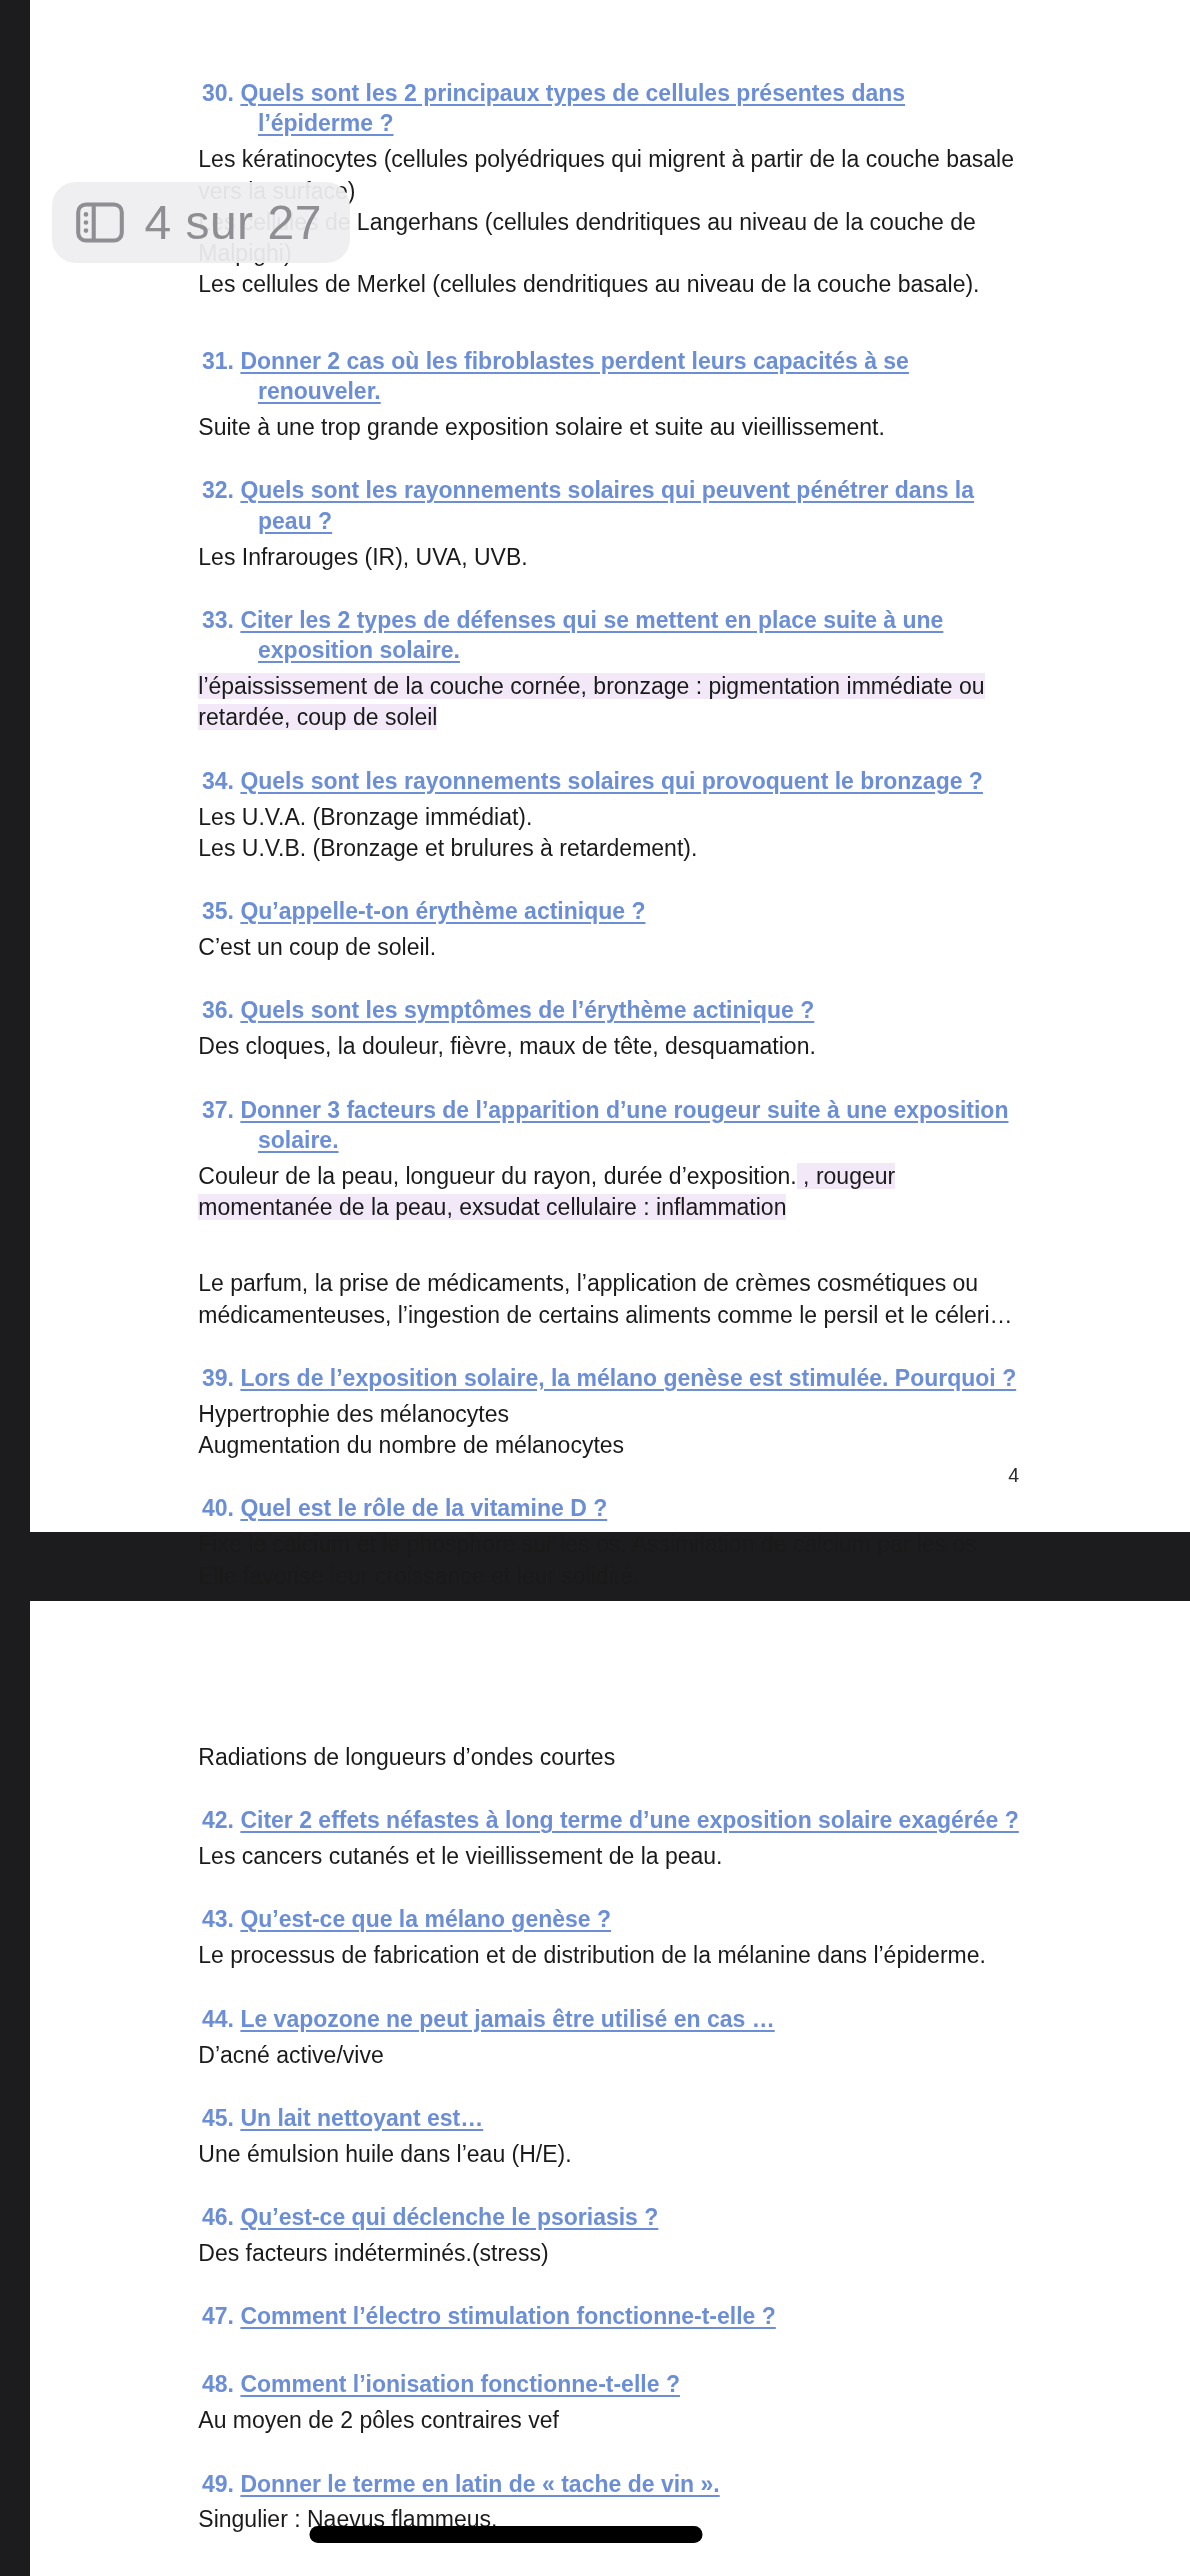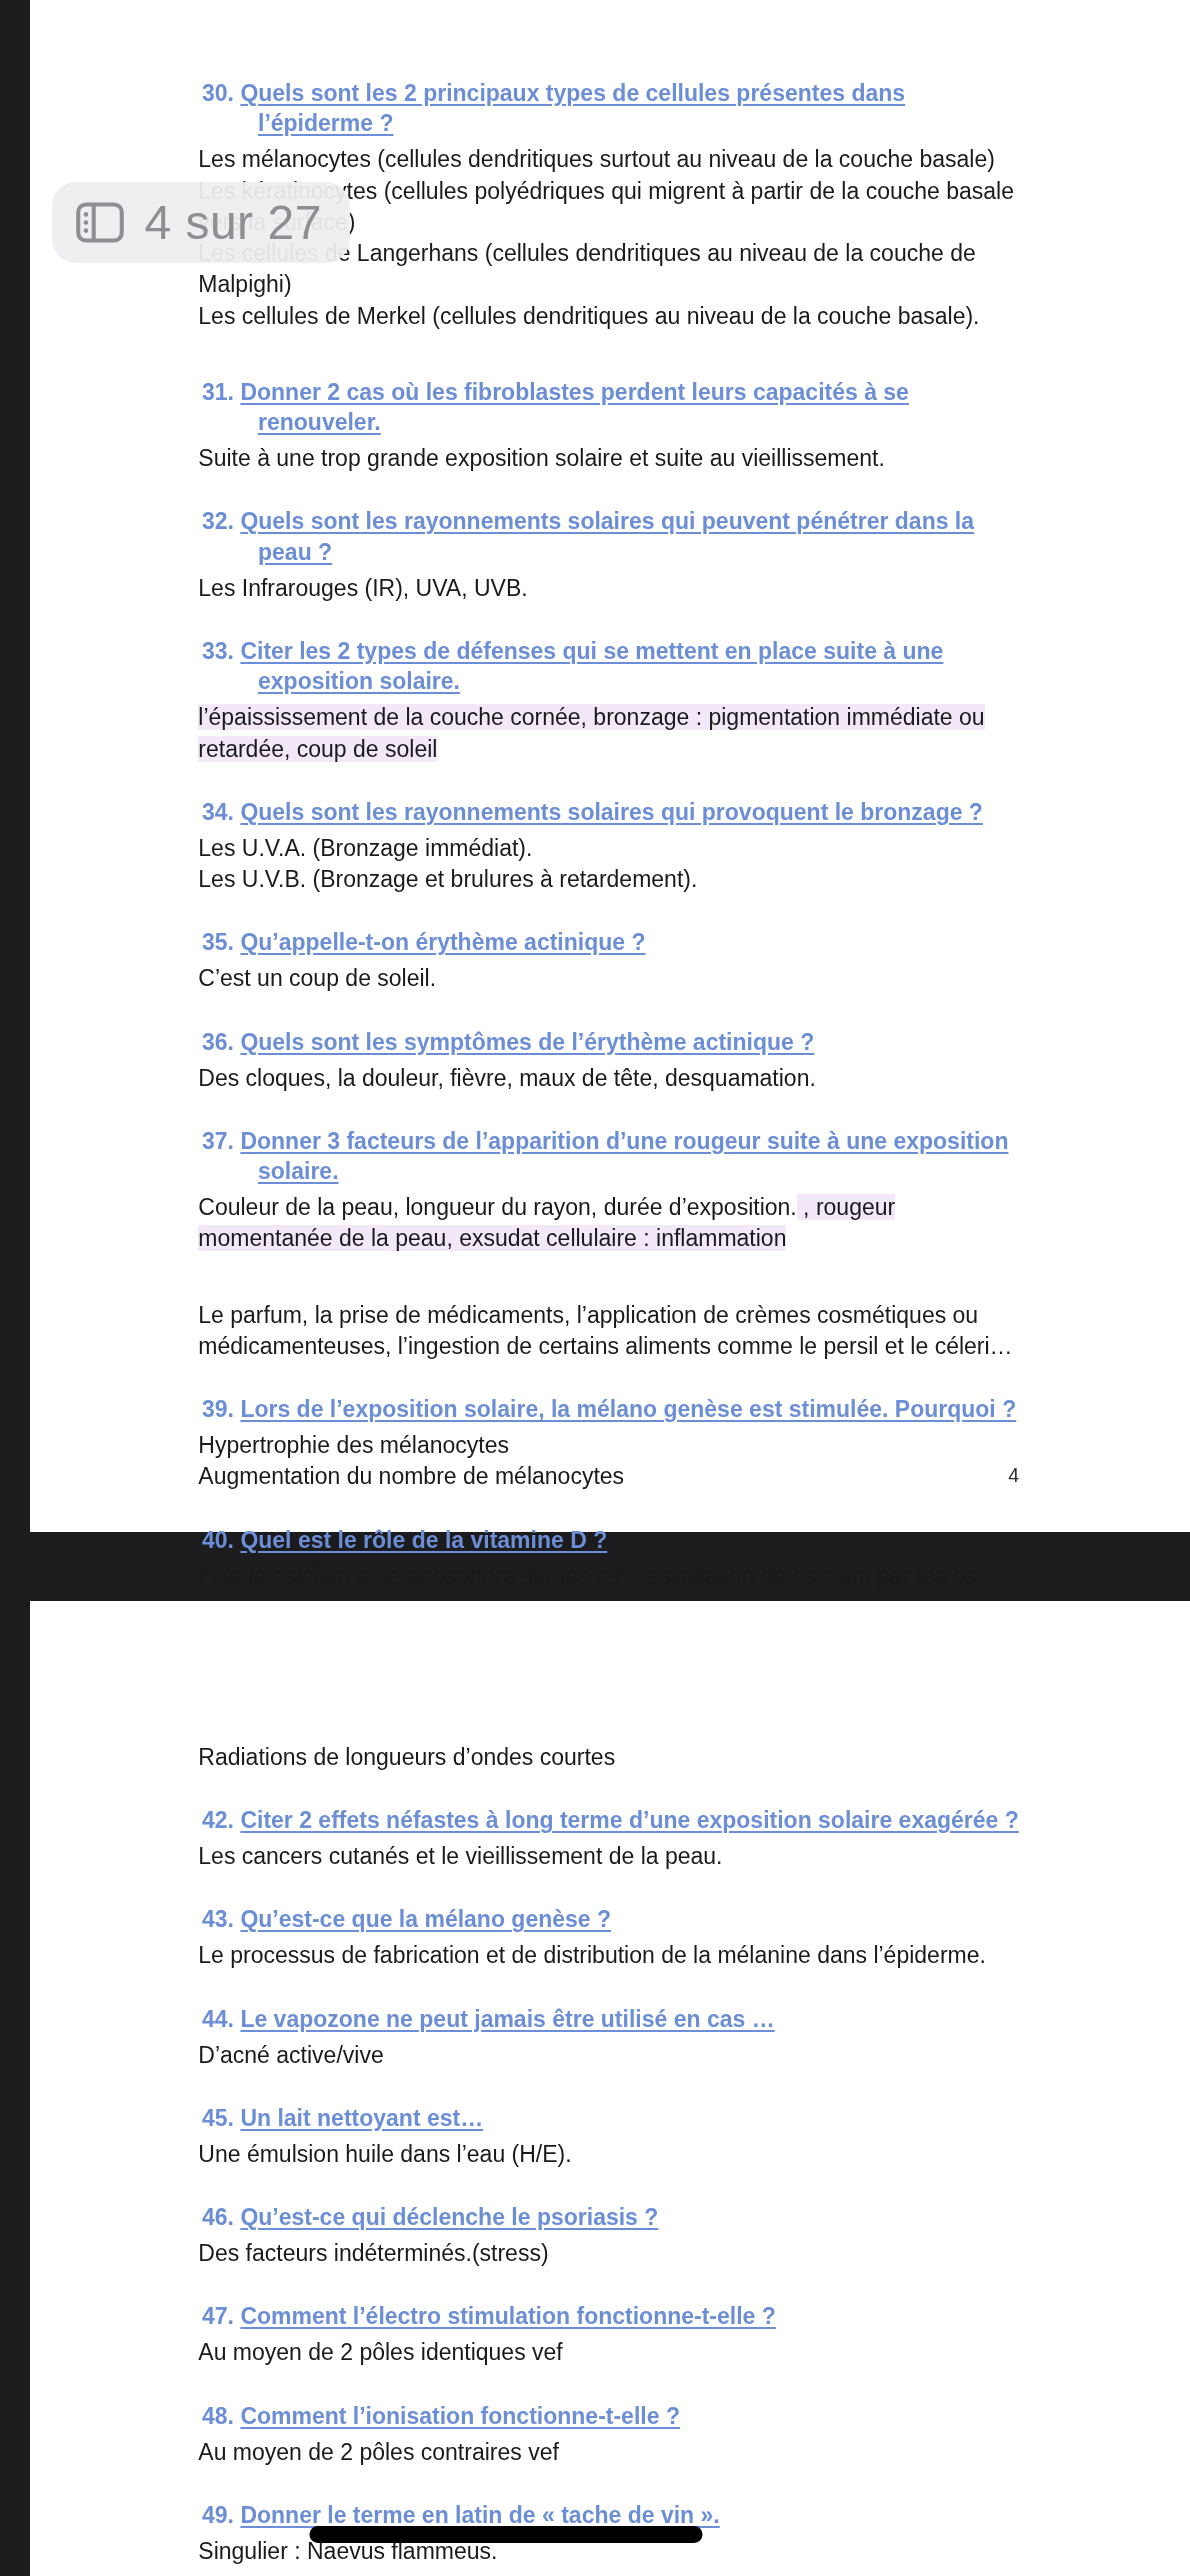--- a/index.html
+++ b/index.html
@@ -104,21 +104,20 @@
 <body>
 
 <div id="viewer">
 
   <div class="page" id="page-4">
     <div class="page-inner">
       <div class="gap-lg" style="height:78px"></div>
 
       <div class="qa">
         <div class="q"><span class="qnum">30.</span> <span class="qtext">Quels sont les 2 principaux types de cellules présentes dans l’épiderme ?</span></div>
-        <div class="a">Les mélanocytes (cellules dendritiques surtout au niveau de la couche basale)</div>
         <div class="a">Les kératinocytes (cellules polyédriques qui migrent à partir de la couche basale vers la surface)</div>
         <div class="a">Les cellules de Langerhans (cellules dendritiques au niveau de la couche de Malpighi)</div>
         <div class="a">Les cellules de Merkel (cellules dendritiques au niveau de la couche basale).</div>
       </div>
 
       <div class="gap-lg"></div>
 
       <div class="qa">
         <div class="q"><span class="qnum">31.</span> <span class="qtext">Donner 2 cas où les fibroblastes perdent leurs capacités à se renouveler.</span></div>
         <div class="a">Suite à une trop grande exposition solaire et suite au vieillissement.</div>
@@ -233,21 +232,20 @@
 
       <div class="qa">
         <div class="q"><span class="qnum">46.</span> <span class="qtext">Qu’est-ce qui déclenche le psoriasis ?</span></div>
         <div class="a">Des facteurs indéterminés.(stress)</div>
       </div>
 
       <div class="gap-md"></div>
 
       <div class="qa">
         <div class="q"><span class="qnum">47.</span> <span class="qtext">Comment l’électro stimulation fonctionne-t-elle ?</span></div>
-        <div class="a">Au moyen de 2 pôles identiques  vef</div>
       </div>
 
       <div class="gap-md"></div>
 
       <div class="qa">
         <div class="q"><span class="qnum">48.</span> <span class="qtext">Comment l’ionisation fonctionne-t-elle ?</span></div>
         <div class="a">Au moyen de 2 pôles contraires vef</div>
       </div>
 
       <div class="gap-md"></div>

